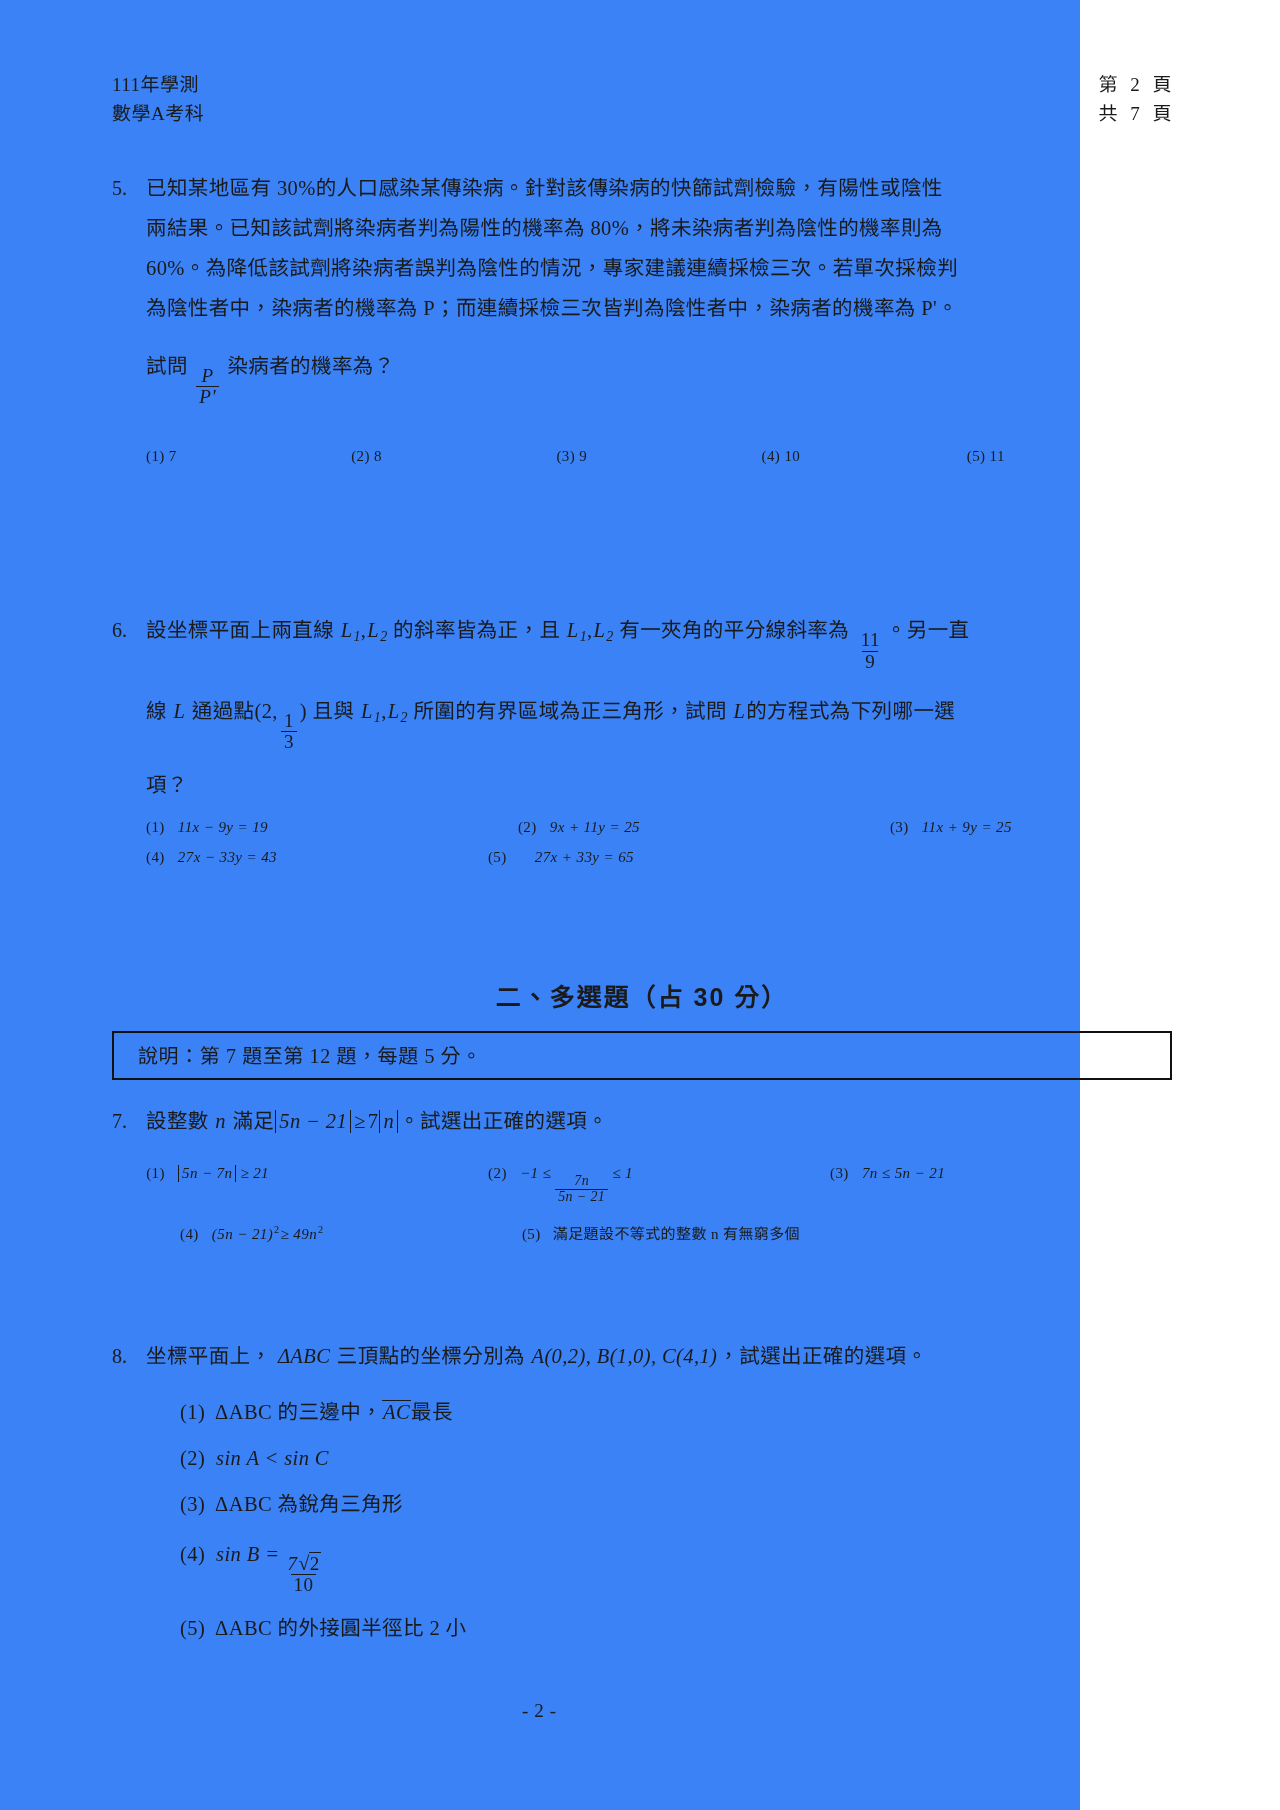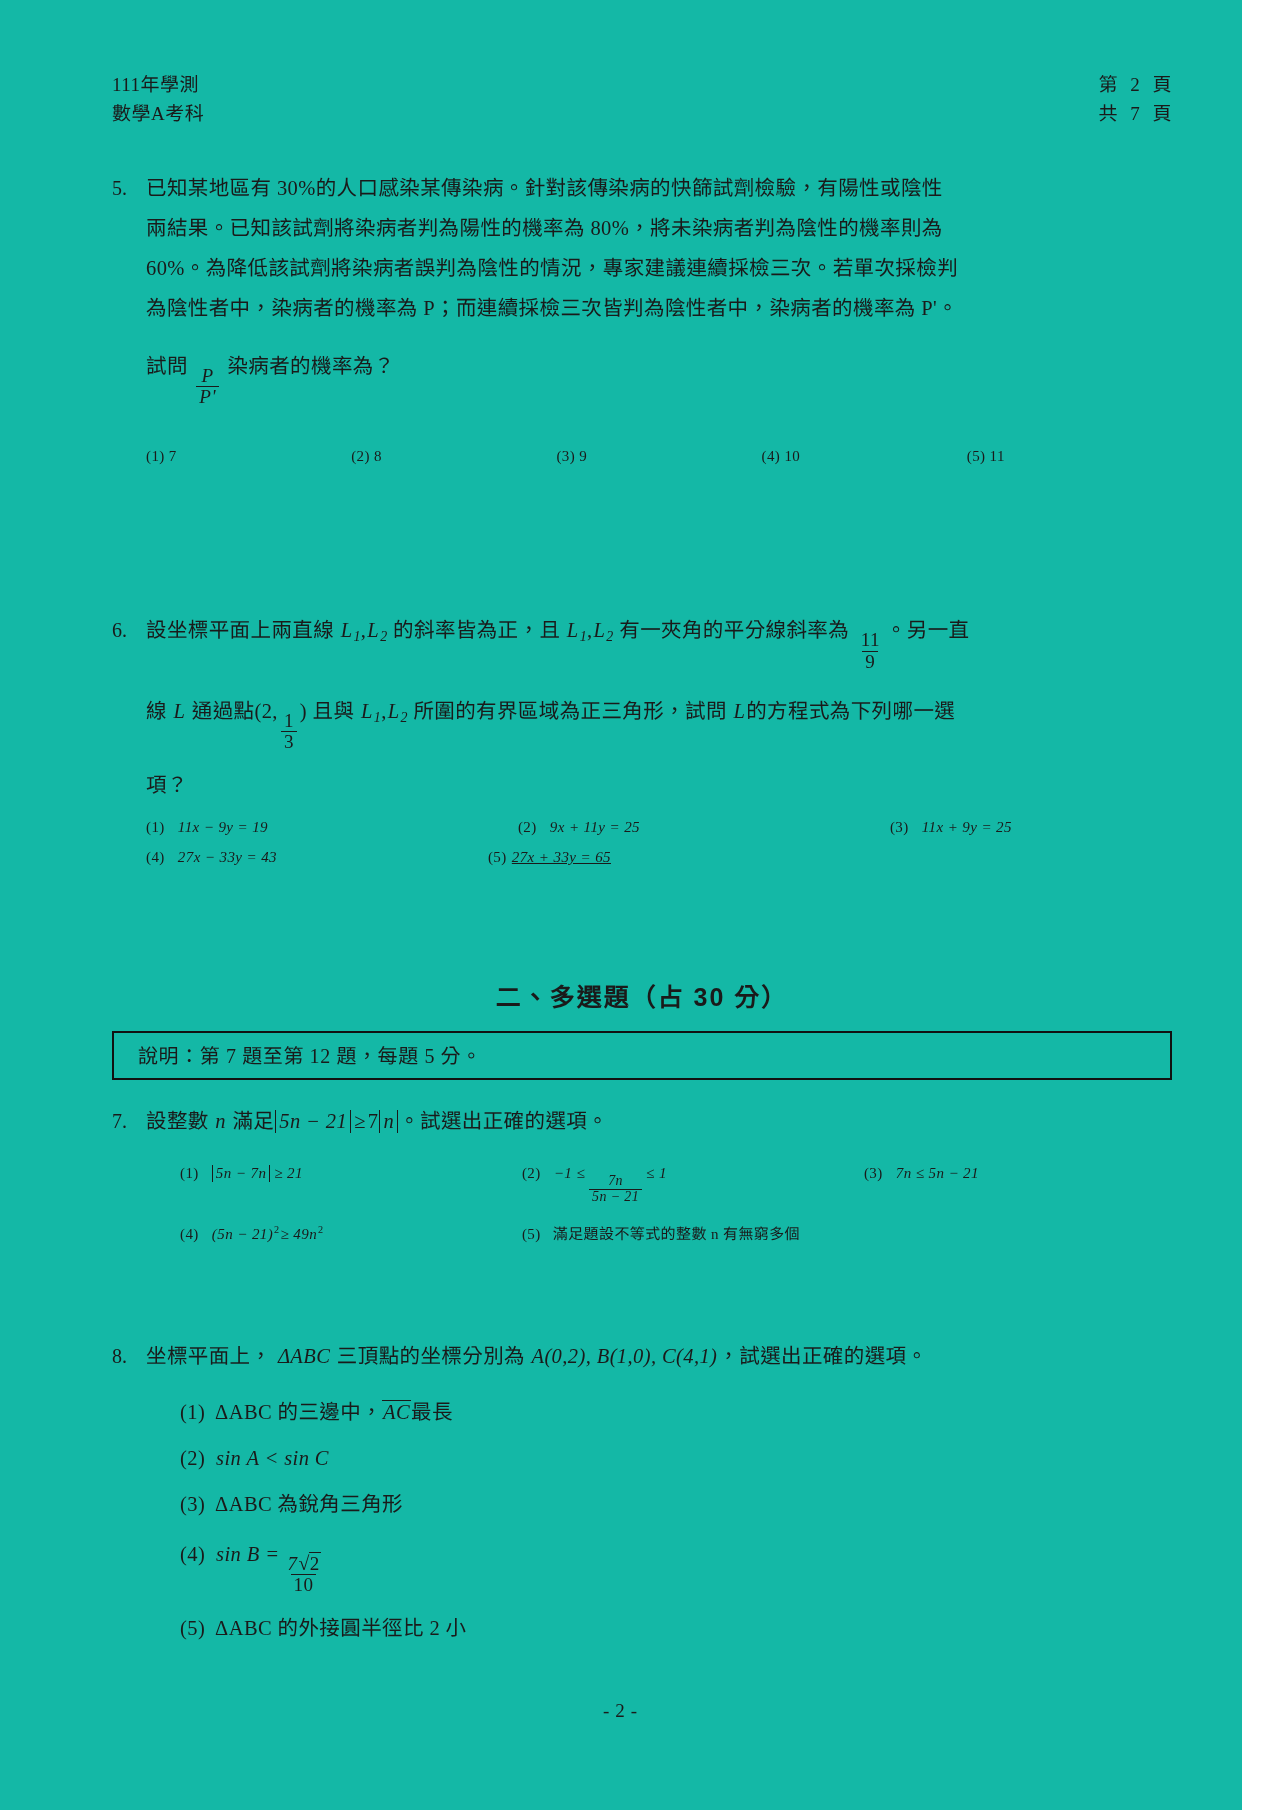--- a/index.html
+++ b/index.html
@@ -12,23 +12,23 @@
     width: 1280px;
     height: 1810px;
     position: relative;
     font-family: "Liberation Serif", "DejaVu Serif", serif;
     color: #1a1a1a;
     overflow: hidden;
   }
   .page {
     position: absolute;
     left: 0; top: 0;
-    width: 1242px;
+    width: 1080px;
     height: 1810px;
-    background: #14b8a6;
+    background: #3b82f6;
   }
   .content {
     position: absolute;
     left: 112px;
     top: 70px;
     width: 1060px;
   }
 
   
   .pagehead {
@@ -262,21 +262,21 @@
             <span class="mi" style="margin-left:8px;">11x + 9y = 25</span>
           </div>
         </div>
         <div class="opts three">
           <div>
             <span>(4)</span>
             <span class="mi" style="margin-left:8px;">27x − 33y = 43</span>
           </div>
           <div>
             <span>(5)</span>
-            <span class="mi" style="margin-left:0;text-decoration:underline;">27x + 33y = 65</span>
+            <span class="mi" style="margin-left:23px;">27x + 33y = 65</span>
           </div>
           <div></div>
         </div>
       </div>
     </div>
 
     <div class="section-title" style="margin-top:105px;">二、多選題（占 30 分）</div>
 
     <div class="note-box" style="margin-top:18px;">
       <span>說明：第 7 題至第 12 題，每題 5 分。</span>
@@ -284,21 +284,21 @@
 
     <div class="q" style="margin-top:22px;">
       <div class="qnum">7.</div>
       <div class="qbody">
         <div class="para">
           <span>設整數</span>
           <span class="mi">n</span>
           <span>滿足</span><span class="abs mi">5n − 21</span><span class="op">≥</span><span class="mn">7</span><span class="abs mi">n</span><span>。試選出正確的選項。</span>
         </div>
 
-        <div class="opts three" style="margin-top:16px;">
+        <div class="opts three" style="margin-top:16px;justify-content:flex-end;">
           <div class="indent">
             <span>(1)</span>
             <span style="margin-left:8px;"><span class="abs mi">5n − 7n</span><span class="mi" style="margin-left:2px;">≥ 21</span></span>
           </div>
           <div>
             <span>(2)</span>
             <span style="margin-left:8px;"><span class="mi">−1 ≤</span><span class="frac">
                   <span class="nu mi">7n</span>
                   <span class="de mi">5n − 21</span>
                 </span><span class="mi">≤ 1</span></span>

